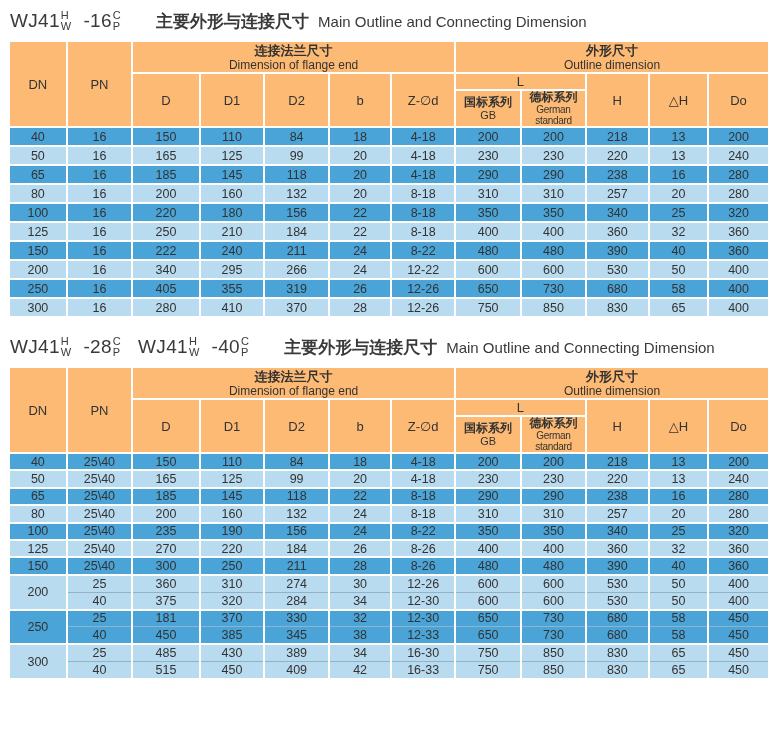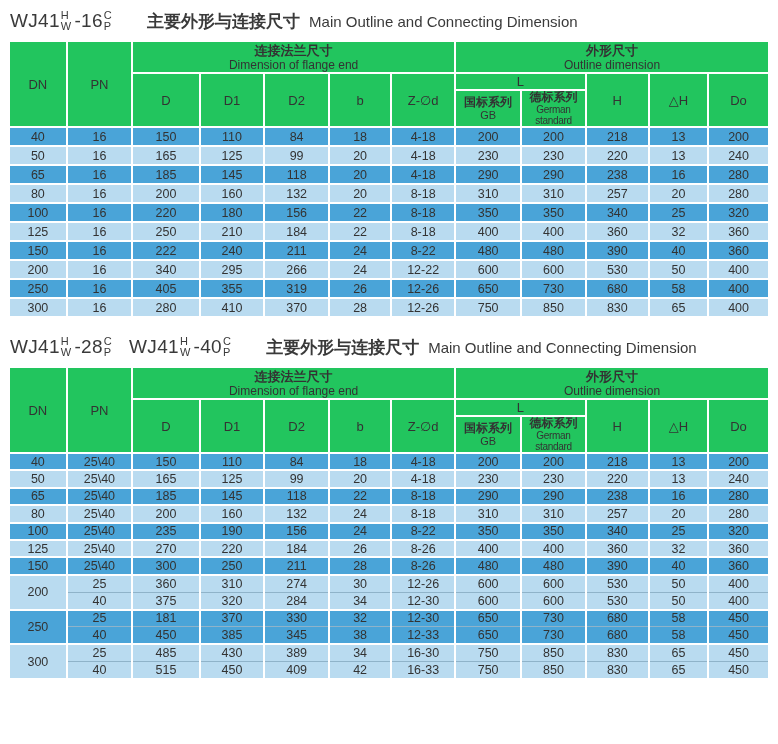--- a/index.html
+++ b/index.html
@@ -22,21 +22,21 @@
     white-space: nowrap;
   }
   .model {
     display: inline-flex;
     align-items: flex-end;
     font-size: 19px;
     letter-spacing: 0.3px;
     margin-right: 16px;
   }
   .model .base, .model .rating { font-size: 19px; }
-  .model .rating { margin-left: 2px; }
+  .model .rating { margin-left: 11px; }
   .stack {
     display: inline-flex;
     flex-direction: column;
     font-size: 11px;
     line-height: 11px;
     margin: 0 1px;
     text-align: left;
   }
   .title-zh { font-size: 17px; font-weight: 700; margin-left: 18px; }
   .title-en { font-size: 15px; margin-left: 9px; }
@@ -49,21 +49,21 @@
     margin-left: 8px;
   }
   th, td {
     border: 2px solid #ffffff;
     text-align: center;
     vertical-align: middle;
     padding: 0;
     overflow: hidden;
   }
   thead th {
-    background: #22c55e;
+    background: #fdba74;
     font-weight: 400;
     font-size: 13px;
     color: #333333;
   }
   tr.hr1 { height: 32px; }
   tr.hr2 { height: 14px; }
   tr.hr3 { height: 32px; }
   .group-zh { font-weight: 700; font-size: 13px; line-height: 15px; }
   .group-en { font-size: 12px; line-height: 14px; }
   .std-zh { font-weight: 700; font-size: 12px; line-height: 13px; }

